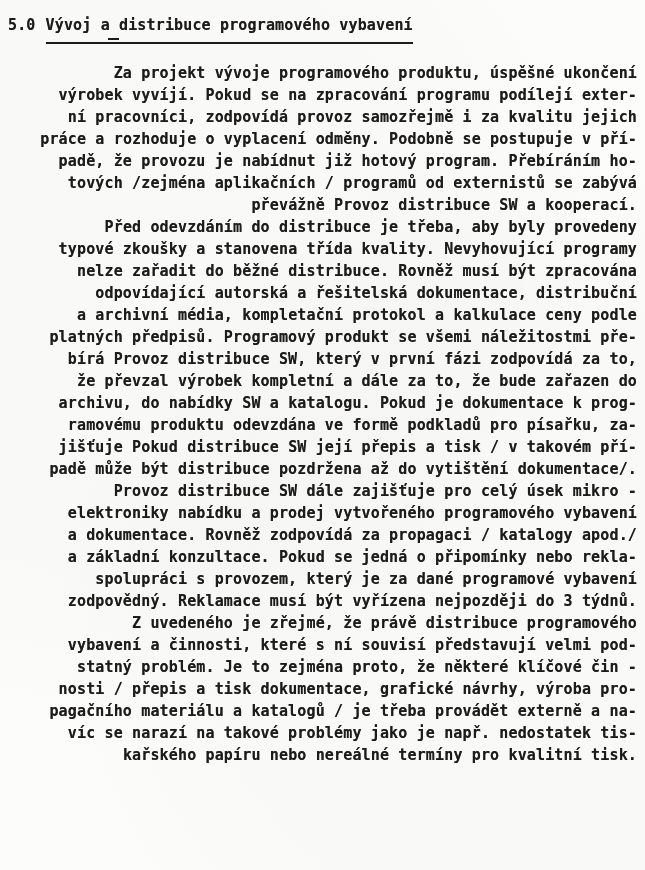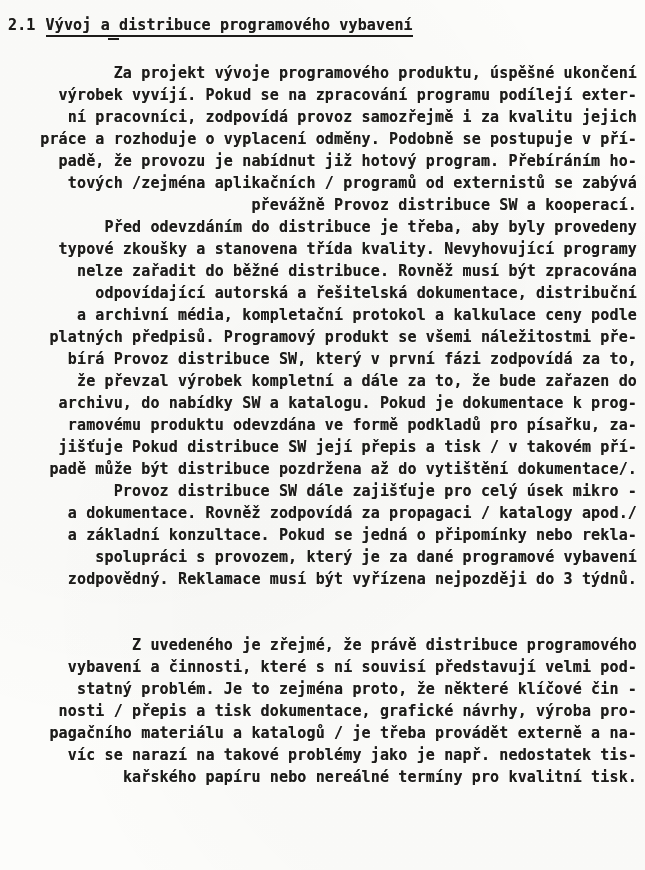--- a/index.html
+++ b/index.html
@@ -33,59 +33,58 @@
     margin: 0 0 24px 0;
     line-height: 26px;
     white-space: nowrap;
     position: relative;
   }
   .heading .num {
     margin-right: 10px;
   }
   .heading .title-underlined {
     border-bottom: 2px solid #1d1c1a;
-    padding-bottom: 1px;
+    padding-bottom: 8px;
   }
   
   .heading::after {
     content: "";
     position: absolute;
     left: 100px;
     top: 26px;
     width: 11px;
     height: 2px;
     background: #1d1c1a;
   }
   .body-text {
     margin: 0;
     text-align: right;
   }
   .para {
     margin: 0;
     padding: 0;
   }
   .para.gap-before {
-    margin-top: 44px;
   }
   .line {
     display: block;
     height: 22px;
     line-height: 22px;
     white-space: pre;
   }
   .line.first {
     padding-left: 44px;
   }
 </style>
 </head>
 <body>
 
 <div class="page">
   <h1 class="heading">
-    <span class="num">2.1</span><span class="title-underlined">Vývoj a distribuce programového vybavení</span>
+    <span class="num">5.0</span><span class="title-underlined">Vývoj a distribuce programového vybavení</span>
   </h1>
   <main class="body-text">
       <p class="para">
         <span class="line first">Za projekt vývoje programového produktu, úspěšné ukončení</span>
         <span class="line">výrobek vyvíjí. Pokud se na zpracování programu podílejí exter-</span>
         <span class="line">ní pracovníci, zodpovídá provoz samozřejmě i za kvalitu jejich</span>
         <span class="line">práce a rozhoduje o vyplacení odměny. Podobně se postupuje v pří-</span>
         <span class="line">padě, že provozu je nabídnut již hotový program. Přebíráním ho-</span>
         <span class="line">tových /zejména aplikačních / programů od externistů se zabývá</span>
         <span class="line">převážně Provoz distribuce SW a kooperací.</span>
@@ -99,20 +98,21 @@
         <span class="line">platných předpisů. Programový produkt se všemi náležitostmi pře-</span>
         <span class="line">bírá Provoz distribuce SW, který v první fázi zodpovídá za to,</span>
         <span class="line">že převzal výrobek kompletní a dále za to, že bude zařazen do</span>
         <span class="line">archivu, do nabídky SW a katalogu. Pokud je dokumentace k prog-</span>
         <span class="line">ramovému produktu odevzdána ve formě podkladů pro písařku, za-</span>
         <span class="line">jišťuje Pokud distribuce SW její přepis a tisk / v takovém pří-</span>
         <span class="line">padě může být distribuce pozdržena až do vytištění dokumentace/.</span>
       </p>
       <p class="para">
         <span class="line first">Provoz distribuce SW dále zajišťuje pro celý úsek mikro -</span>
+        <span class="line">elektroniky nabídku a prodej vytvořeného programového vybavení</span>
         <span class="line">a dokumentace. Rovněž zodpovídá za propagaci / katalogy apod./</span>
         <span class="line">a základní konzultace. Pokud se jedná o připomínky nebo rekla-</span>
         <span class="line">spolupráci s provozem, který je za dané programové vybavení</span>
         <span class="line">zodpovědný. Reklamace musí být vyřízena nejpozději do 3 týdnů.</span>
       </p>
       <p class="para gap-before">
         <span class="line first">Z uvedeného je zřejmé, že právě distribuce programového</span>
         <span class="line">vybavení a činnosti, které s ní souvisí představují velmi pod-</span>
         <span class="line">statný problém. Je to zejména proto, že některé klíčové čin -</span>
         <span class="line">nosti / přepis a tisk dokumentace, grafické návrhy, výroba pro-</span>

